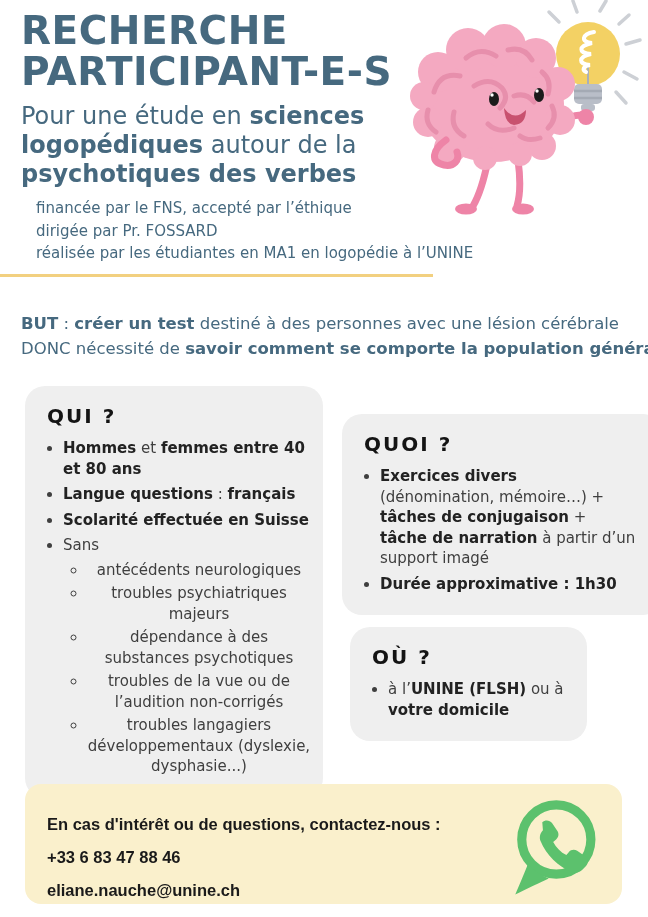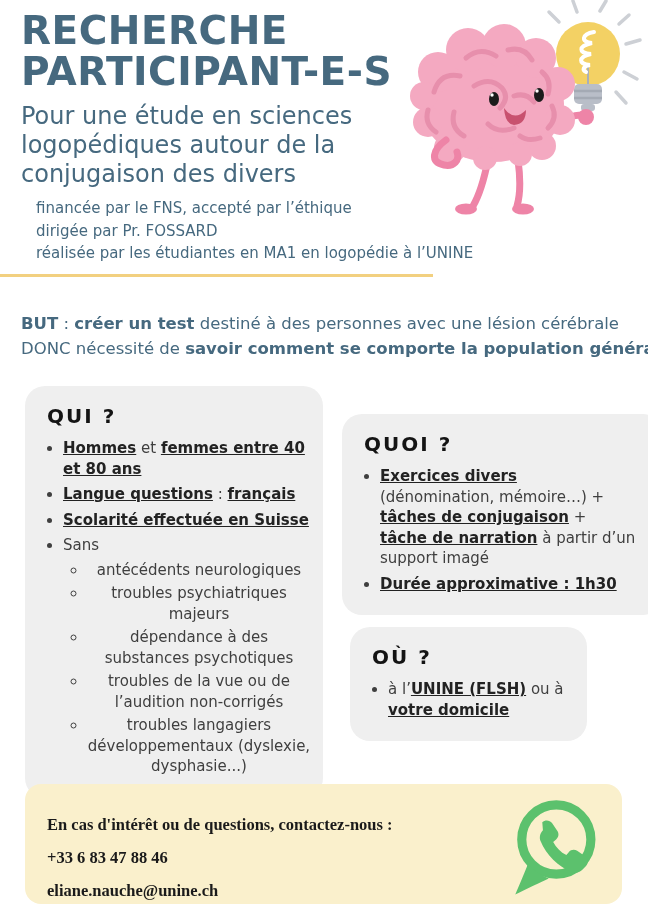--- a/index.html
+++ b/index.html
@@ -5,67 +5,67 @@
   * { margin:0; padding:0; box-sizing:border-box; }
   html,body { width:648px; height:917px; }
   body { font-family:"DejaVu Sans", sans-serif; background:#ffffff; }
   .page { position:relative; width:648px; height:917px; background:#fff; overflow:hidden;border-radius:11px; }
 
   
   .title { position:absolute; left:21px; top:10px; color:#46697f; font-weight:bold;
            font-size:39px; line-height:41px; letter-spacing:.5px; }
   .title span { display:block; }
   .subtitle { position:absolute; left:21px; top:102px; color:#46697f; font-size:24px; line-height:29px; }
-  .subtitle .b { font-weight:normal; }
+  .subtitle .b { font-weight:bold; }
   .credits { position:absolute; left:36px; top:197px; color:#46697f; 
              font-size:15px; line-height:22.5px; }
 
   
   .mascot { position:absolute; left:410px; top:0; width:236px; height:222px; }
 
   
   .divider { position:absolute; left:0; top:274px; width:433px; height:3px; background:#f2d080; }
   .goal { position:absolute; left:21px; top:311px; color:#46697f; font-size:16.5px; line-height:25px; }
   .goal .line { white-space:nowrap; }
   .goal .b { font-weight:bold; }
 
   
   .panel { position:absolute; background:#efefef; border-radius:20px; padding:16px 12px 16px 16px; color:#3f3f3f; }
   .panel h2 { font-size:20px; font-weight:bold; color:#141414; letter-spacing:2px; margin:2px 0 10px 6px; }
   .panel ul { list-style:disc; padding-left:22px; font-size:15px; line-height:20.5px; }
   .panel ul li { margin-bottom:5px; }
   .panel ul ul { list-style:circle; padding-left:24px; margin-top:4px;text-align:center; }
   .panel ul ul li { margin-bottom:3px; }
-  .panel .b { font-weight:bold; color:#222;text-decoration:underline; }
+  .panel .b { font-weight:bold; color:#222; }
   .nw { white-space:nowrap; }
   .panel-qui  { left:25px;  top:386px; width:298px; min-height:374px; }
   .panel-quoi { left:342px; top:414px; width:321px; }
   .panel-ou   { left:350px; top:627px; width:237px; }
 
   
   .contact { position:absolute; left:25px; top:784px; width:597px; height:120px;
              background:#faf0cc; border-radius:16px; padding:24px 140px 0 22px;
-             font-family:Liberation Serif, serif; font-weight:bold; color:#1a1a1a;
+             font-family:Liberation Sans, sans-serif; font-weight:bold; color:#1a1a1a;
              font-size:16.5px; line-height:33px; }
   .whatsapp { position:absolute; right:16px; top:8px; width:108px; height:108px; }
 </style>
 </head>
 <body>
 
 <div class="page">
 
   <h1 class="title">
     <span>RECHERCHE</span>
     <span>PARTICIPANT-E-S</span>
   </h1>
 
   <div class="subtitle">
     <div><span>Pour une étude en </span><span class="b">sciences</span></div>
     <div><span class="b">logopédiques</span><span> autour de la</span></div>
-    <div><span class="b">conjugaison des divers</span></div>
+    <div><span class="b">psychotiques des verbes</span></div>
   </div>
 
   <div class="credits">
     <div>financée par le FNS, accepté par l’éthique</div>
     <div>dirigée par Pr. FOSSARD</div>
     <div>réalisée par les étudiantes en MA1 en logopédie à l’UNINE</div>
   </div>
 
   <svg class="mascot" viewBox="0 0 236 222">
     <g>

